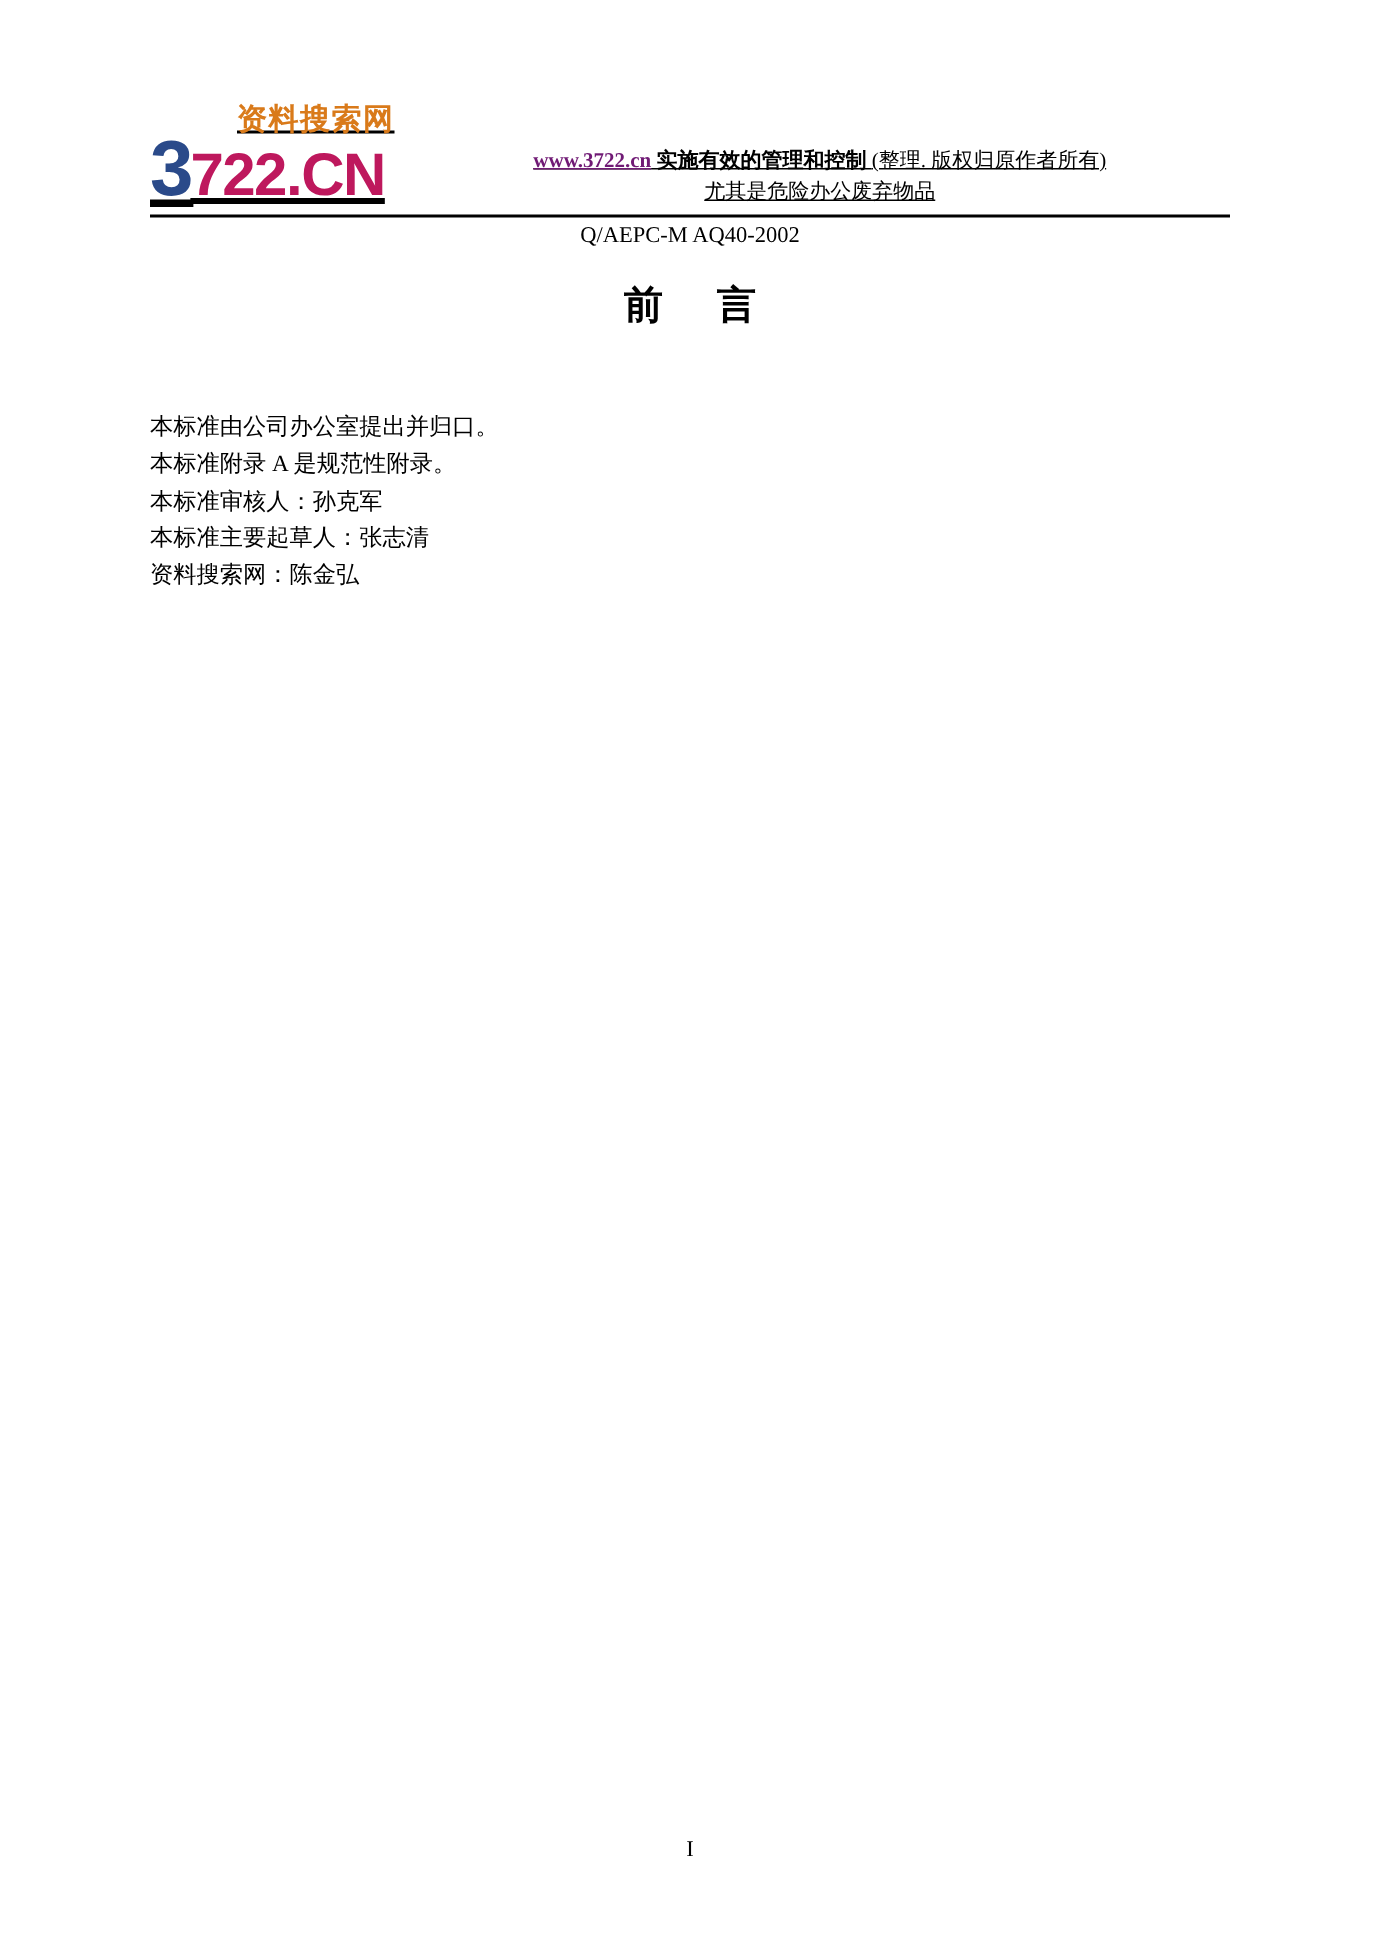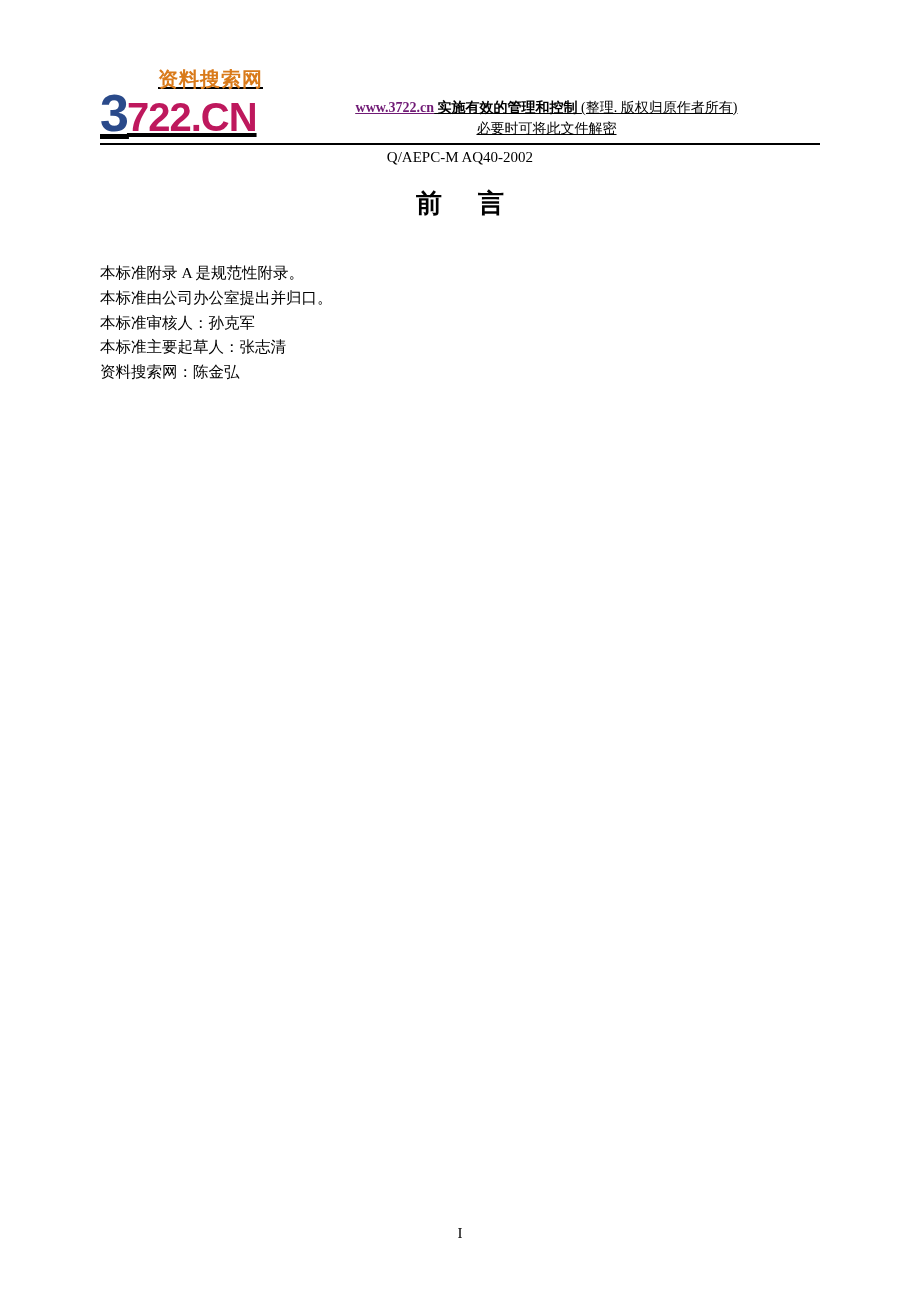--- a/index.html
+++ b/index.html
@@ -80,21 +80,21 @@
       font-family: "Times New Roman", serif;
       font-size: 15px;
       margin-top: 4px;
       margin-bottom: 20px;
     }
     .title {
       text-align: center;
       font-size: 26px;
       font-weight: bold;
       letter-spacing: 36px;
-      margin-bottom: 40px;
+      margin-bottom: 52px;
       padding-left: 36px;
     }
     .body-text {
       font-size: 15.5px;
       line-height: 1.6;
     }
     .para-indent {
       text-indent: 2em;
     }
     .page-number {
@@ -117,33 +117,33 @@
       <div class="logo-top">资料搜索网</div>
       <div class="logo-main">
         <span class="logo-3">3</span>
         <span class="logo-722cn">722.CN</span>
       </div>
     </div>
     <div class="header-text">
       <div>
         <a class="header-link">www.3722.cn</a><span class="header-bold"> 实施有效的管理和控制 </span><span>(整理. 版权归原作者所有)</span>
       </div>
-      <div>必要时可将此文件解密</div>
+      <div>尤其是危险办公废弃物品</div>
     </div>
   </div>
 
   <hr class="header-divider">
 
   <div class="doc-code">Q/AEPC-M  AQ40-2002</div>
 
   <h1 class="title">前言</h1>
 
   <div class="body-text">
+    <p>本标准由公司办公室提出并归口。</p>
     <p>本标准附录 A 是规范性附录。</p>
-    <p>本标准由公司办公室提出并归口。</p>
     <p>本标准审核人：孙克军</p>
     <p>本标准主要起草人：张志清</p>
     <p>资料搜索网：陈金弘</p>
   </div>
 
 </div>
 
 <div class="page-number">I</div>
 
 </body></html>

